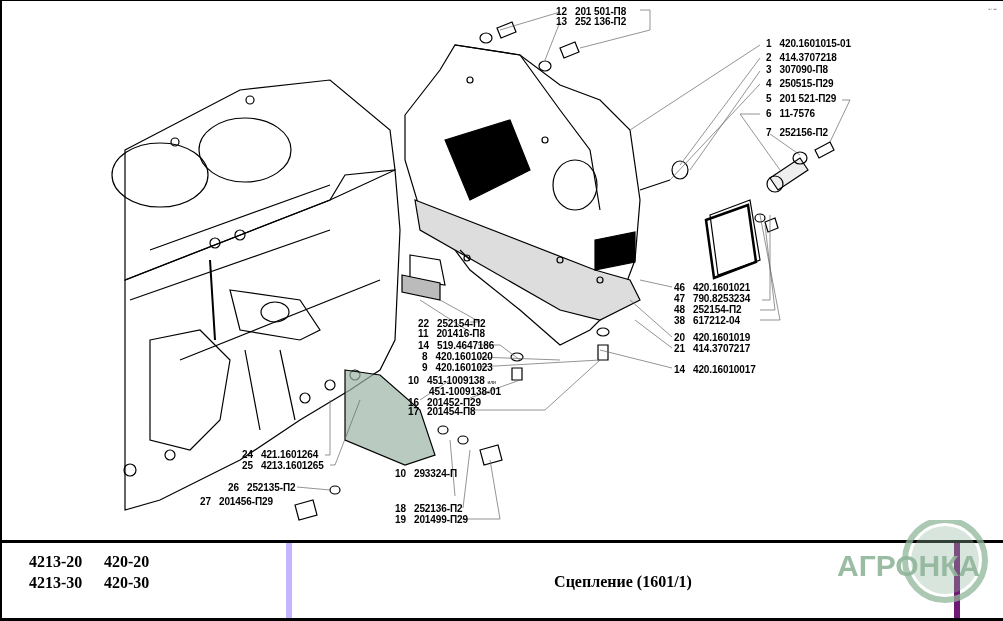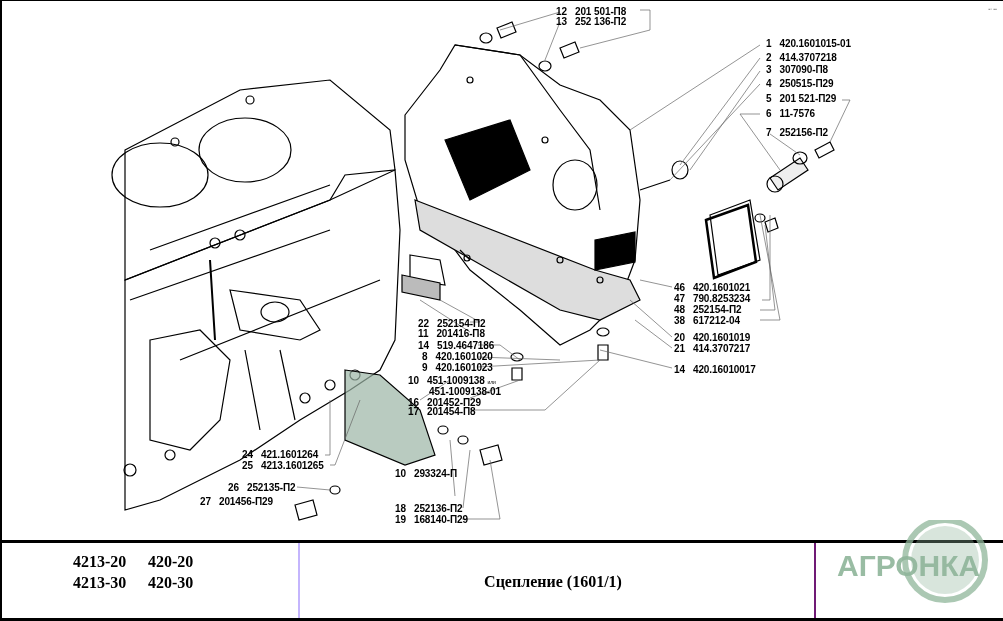--- a/index.html
+++ b/index.html
@@ -8,22 +8,22 @@
   .frame-left { position:absolute; left:0; top:0; width:2px; height:540px; background:#000; }
   .frame-top { position:absolute; left:0; top:0; width:1003px; height:1px; background:#000; }
   #drawing { position:absolute; left:0; top:0; width:1003px; height:540px; }
   .lbl { position:absolute; font-size:10px; font-weight:bold; white-space:nowrap; line-height:11px; letter-spacing:-0.1px; }
   .lbl .n { display:inline-block; text-align:left; margin-right:8px; }
   .tiny { font-size:5px; font-weight:normal; }
   .corner { position:absolute; right:6px; top:6px; font-size:5px; color:#888; }
   
   .tb { position:absolute; left:0; top:540px; width:1003px; height:81px; border-top:3px solid #000; border-bottom:3px solid #000; border-left:2px solid #000; }
   .tb-cell { position:absolute; top:0; height:75px; }
-  .tb-c1 { left:0; width:254px; border-right:2px solid #c4b5fd;margin-left:44px; }
-  .tb-c2 { left:290px; width:524px; border-right:2px solid #701a75; }
+  .tb-c1 { left:0; width:290px; border-right:6px solid #c4b5fd; }
+  .tb-c2 { left:290px; width:668px; border-right:6px solid #701a75; }
   .tb-c3 { left:914px; width:89px; }
   .serif { font-family:"Liberation Serif", serif; font-weight:bold; }
   .model-row { position:absolute; left:27px; font-size:16px; }
   .model-row span { display:inline-block; }
   .title-text { position:absolute; left:0; width:100%; top:30px; text-align:center; font-size:16px; }
   .fig-text { position:absolute; left:16px; top:33px; font-size:19px;margin-top:48px; }
   .watermark { position:absolute; left:835px; top:520px; width:170px; height:101px; pointer-events:none; }
 </style>
 </head>
 <body>
@@ -144,21 +144,21 @@
 <div class="lbl" style="left:408px;top:397px"><span class="n">16</span><span>201452-П29</span></div>
 <div class="lbl" style="left:408px;top:406px"><span class="n">17</span><span>201454-П8</span></div>
 
 <div class="lbl" style="left:242px;top:449px"><span class="n">24</span><span>421.1601264</span></div>
 <div class="lbl" style="left:242px;top:460px"><span class="n">25</span><span>4213.1601265</span></div>
 <div class="lbl" style="left:228px;top:482px"><span class="n">26</span><span>252135-П2</span></div>
 <div class="lbl" style="left:200px;top:496px"><span class="n">27</span><span>201456-П29</span></div>
 
 <div class="lbl" style="left:395px;top:468px"><span class="n">10</span><span>293324-П</span></div>
 <div class="lbl" style="left:395px;top:503px"><span class="n">18</span><span>252136-П2</span></div>
-<div class="lbl" style="left:395px;top:514px"><span class="n">19</span><span>168140-П29</span></div>
+<div class="lbl" style="left:395px;top:514px"><span class="n">19</span><span>201499-П29</span></div>
 
 <div class="tb">
   <div class="tb-cell tb-c1">
     <div class="model-row serif" style="top:10px">
       <span style="width:75px">4213-20</span><span>420-20</span>
     </div>
     <div class="model-row serif" style="top:31px">
       <span style="width:75px">4213-30</span><span>420-30</span>
     </div>
   </div>

